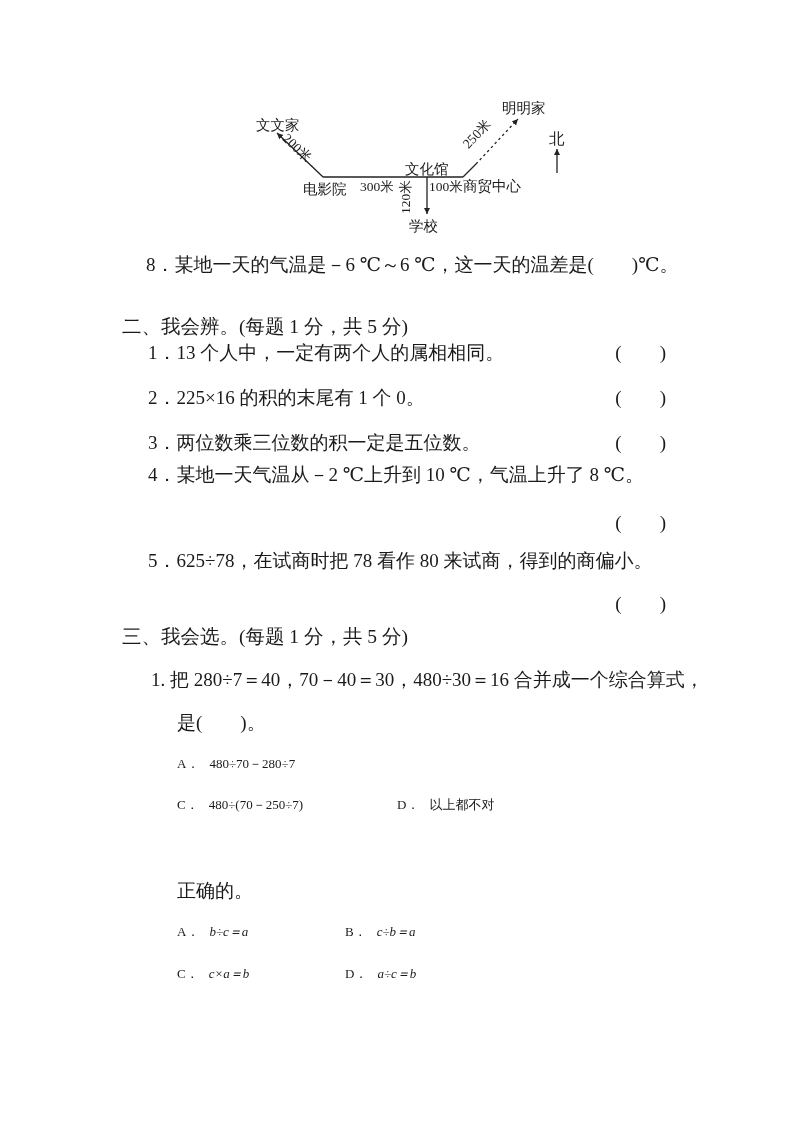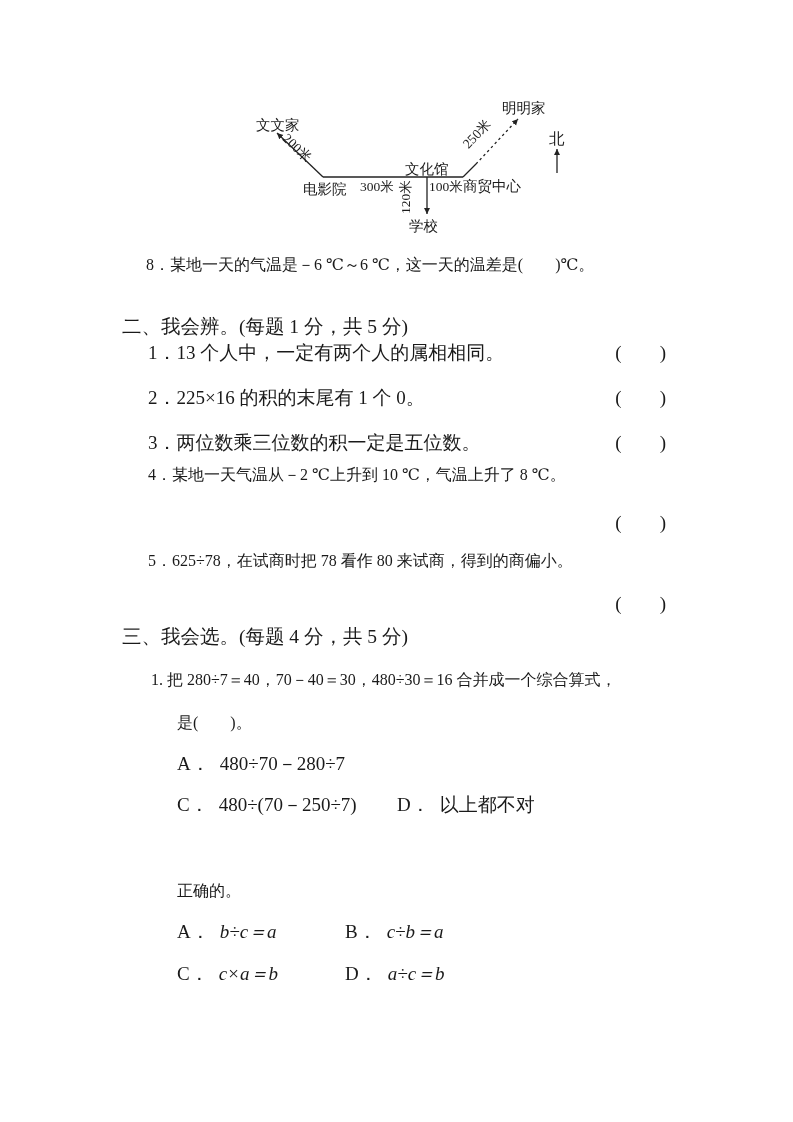--- a/index.html
+++ b/index.html
@@ -6,38 +6,38 @@
   .page{
     position:relative;
     width:793px;height:1122px;
     background:#ffffff;
     font-family:"Liberation Serif","DejaVu Serif",serif;
     color:#1a1a1a;
     overflow:hidden;
   }
   .line{
     position:absolute;
-    font-size:16px;
+    font-size:19px;
     line-height:26px;
     white-space:nowrap;
   }
   .sec-title{font-size:19.5px;}
   .tf-row{
     position:absolute;
     left:148px;width:518px;
     display:flex;justify-content:space-between;
     font-size:19px;line-height:26px;white-space:nowrap;
   }
   .paren-right{
     position:absolute;
     left:148px;width:518px;
     text-align:right;
     font-size:19px;line-height:26px;
   }
-  .opt{position:absolute;font-size:19px;line-height:26px;white-space:nowrap;}
+  .opt{position:absolute;font-size:13px;line-height:26px;white-space:nowrap;}
   .opt .opt-label{margin-right:10px;}
   .it{font-style:italic;}
   #route-map{position:absolute;left:230px;top:85px;}
   #route-map text{
     font-family:"Liberation Serif","DejaVu Serif",serif;
     fill:#1a1a1a;font-size:14.5px;
   }
   #route-map text.dist{font-size:13.5px;}
   #route-map line{stroke:#222;stroke-width:1.3;}
 </style>
@@ -91,21 +91,21 @@
     <span>3．两位数乘三位数的积一定是五位数。</span>
     <span>(　　)</span>
   </div>
 
   <div class="line" style="left:148px;top:462px">4．某地一天气温从－2 ℃上升到 10 ℃，气温上升了 8 ℃。</div>
   <div class="paren-right" style="top:510px">(　　)</div>
 
   <div class="line" style="left:148px;top:548px">5．625÷78，在试商时把 78 看作 80 来试商，得到的商偏小。</div>
   <div class="paren-right" style="top:591px">(　　)</div>
 
-  <div class="line sec-title" style="left:122px;top:624px">三、我会选。(每题 4 分，共 5 分)</div>
+  <div class="line sec-title" style="left:122px;top:624px">三、我会选。(每题 1 分，共 5 分)</div>
 
   <div class="line" style="left:151px;top:667px">1. 把 280÷7＝40，70－40＝30，480÷30＝16 合并成一个综合算式，</div>
   <div class="line" style="left:177px;top:710px">是(　　)。</div>
 
   <div class="opt" style="left:177px;top:751px">
     <span class="opt-label">A．</span><span>480÷70－280÷7</span>
   </div>
   <div class="opt" style="left:177px;top:792px">
     <span class="opt-label">C．</span><span>480÷(70－250÷7)</span>
   </div>

